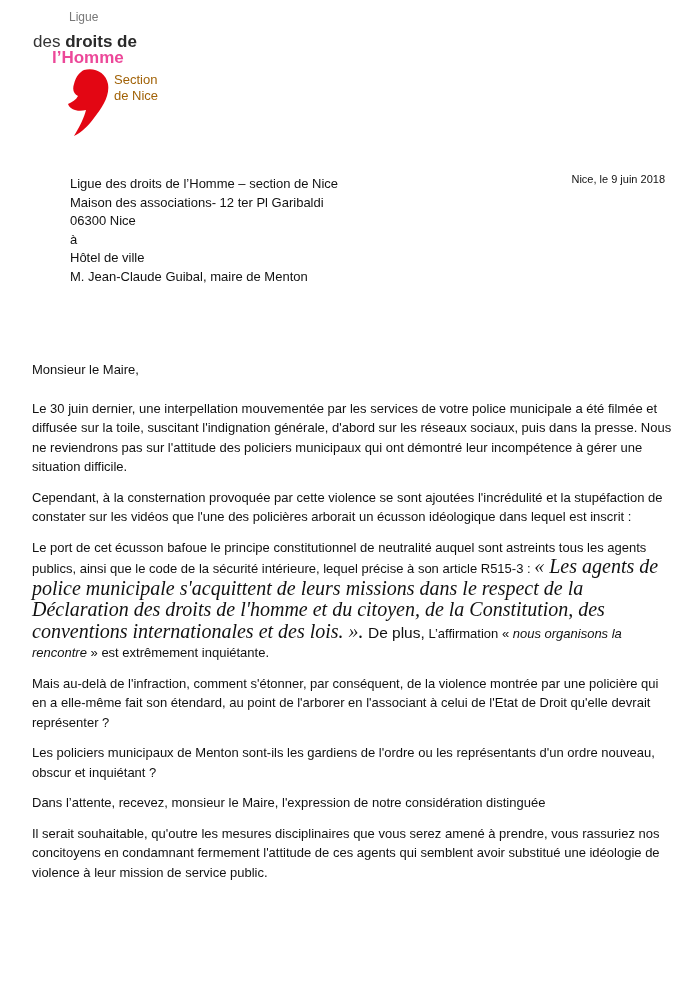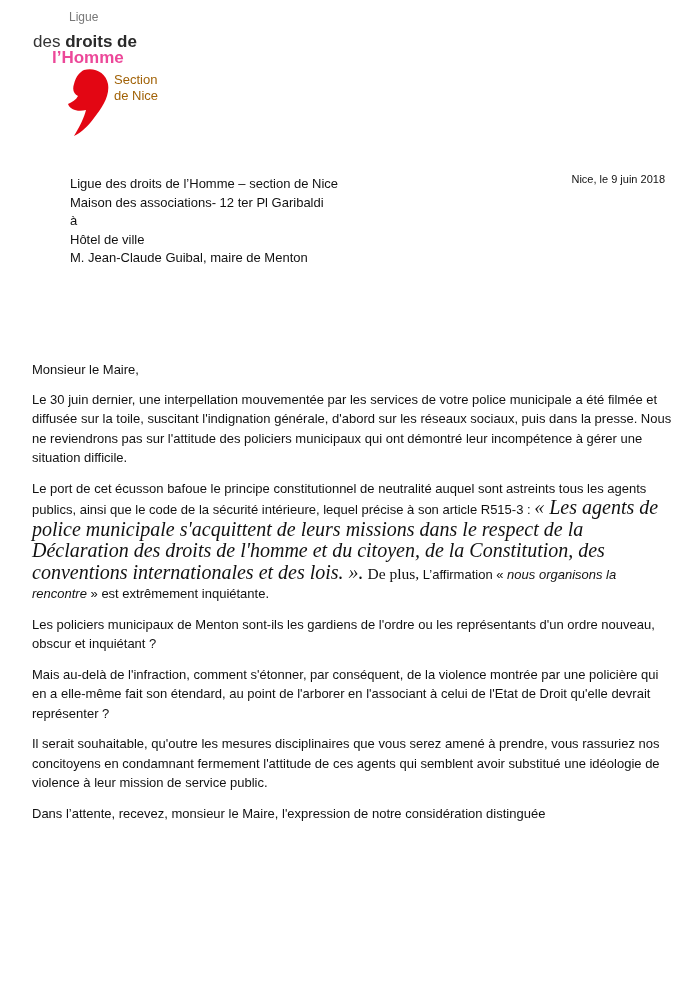--- a/index.html
+++ b/index.html
@@ -14,24 +14,24 @@
   .logo .l3 { position: absolute; left: 52px; top: 48px; font-size: 17px; font-weight: bold; color: #ec4899; }
   .logo .sec { position: absolute; left: 114px; top: 72px; font-size: 13px; color: #a16207; line-height: 16px; }
   .logo svg { position: absolute; left: 66px; top: 68px; }
 
   .date { position: absolute; right: 28px; top: 157px; font-size: 11px; margin-top: 16px; }
   .addr { position: absolute; left: 34px; top: 175px; font-size: 13px; line-height: 18.6px; margin-left: 36px; }
   .addr div { white-space: nowrap; }
 
   .body { position: absolute; left: 32px; top: 360px; width: 640px; font-size: 13px; line-height: 19.5px; }
   .body p { margin: 0 0 11px 0; }
-  .body .salut { margin-bottom: 10px; }
+  .body .salut { margin-bottom: 19px; }
   .quote { text-align: center; font-weight: bold; margin: 0 0 14px 0; }
   .serif-it { font-family: "Liberation Serif", serif; font-style: italic; font-size: 20px; }
-  .serif { font-family: Liberation Serif, serif; font-size: 15.5px; }
+  .serif { font-family: Liberation Sans, sans-serif; font-size: 15.5px; }
   .it { font-style: italic; }
 </style>
 </head>
 <body>
 
 <div class="logo">
   <div class="l1">Ligue</div>
   <div class="l2"><span>des </span><b>droits de</b></div>
   <div class="l3">l’Homme</div>
   <svg width="46" height="70" viewBox="0 0 46 70">
@@ -41,26 +41,28 @@
     <div>Section</div>
     <div>de Nice</div>
   </div>
 </div>
 
 <div class="date">Nice, le 9 juin 2018</div>
 
 <div class="addr">
   <div>Ligue des droits de l’Homme – section de Nice</div>
   <div>Maison des associations- 12 ter Pl Garibaldi</div>
+  <div>06300 Nice</div>
   <div>à</div>
   <div>Hôtel de ville</div>
   <div>M. Jean-Claude Guibal, maire de Menton</div>
 </div>
 
 <div class="body">
   <p class="salut">Monsieur le Maire,</p>
   <p>Le 30 juin dernier, une interpellation mouvementée par les services de votre police municipale a été filmée et diffusée sur la toile, suscitant l'indignation générale, d'abord sur les réseaux sociaux, puis dans la presse. Nous ne reviendrons pas sur l'attitude des policiers municipaux qui ont démontré leur incompétence à gérer une situation difficile.</p>
+  <p>Cependant, à la consternation provoquée par cette violence se sont ajoutées l'incrédulité et la stupéfaction de constater sur les vidéos que l'une des policières arborait un écusson idéologique dans lequel est inscrit :</p>
   <p><span>Le port de cet écusson bafoue le principe constitutionnel de neutralité auquel sont astreints tous les agents publics, ainsi que le code de la sécurité intérieure, lequel précise à son article R515-3 : </span><span class="serif-it">« Les agents de police municipale s'acquittent de leurs missions dans le respect de la Déclaration des droits de l'homme et du citoyen, de la Constitution, des conventions internationales et des lois. ».</span><span class="serif"> De plus,</span><span>  L’affirmation « </span><span class="it">nous organisons la rencontre</span><span> » est extrêmement inquiétante.</span></p>
+  <p>Mais au-delà de l'infraction, comment s'étonner, par conséquent, de la violence montrée par une policière qui en a elle-même fait son étendard, au point de l'arborer en l'associant à celui de l'Etat de Droit qu'elle devrait représenter ?</p>
   <p>Les policiers municipaux de Menton sont-ils les gardiens de l'ordre ou les représentants d'un ordre nouveau, obscur et inquiétant ?</p>
-  <p>Mais au-delà de l'infraction, comment s'étonner, par conséquent, de la violence montrée par une policière qui en a elle-même fait son étendard, au point de l'arborer en l'associant à celui de l'Etat de Droit qu'elle devrait représenter ?</p>
+  <p>Dans l’attente, recevez, monsieur le Maire, l'expression de notre considération distinguée</p>
   <p>Il serait souhaitable, qu'outre les mesures disciplinaires que vous serez amené à prendre, vous rassuriez nos concitoyens en condamnant fermement l'attitude de ces agents qui semblent avoir substitué une idéologie de violence à leur mission de service public.</p>
-  <p>Dans l’attente, recevez, monsieur le Maire, l'expression de notre considération distinguée</p>
 </div>
 
 </body></html>

